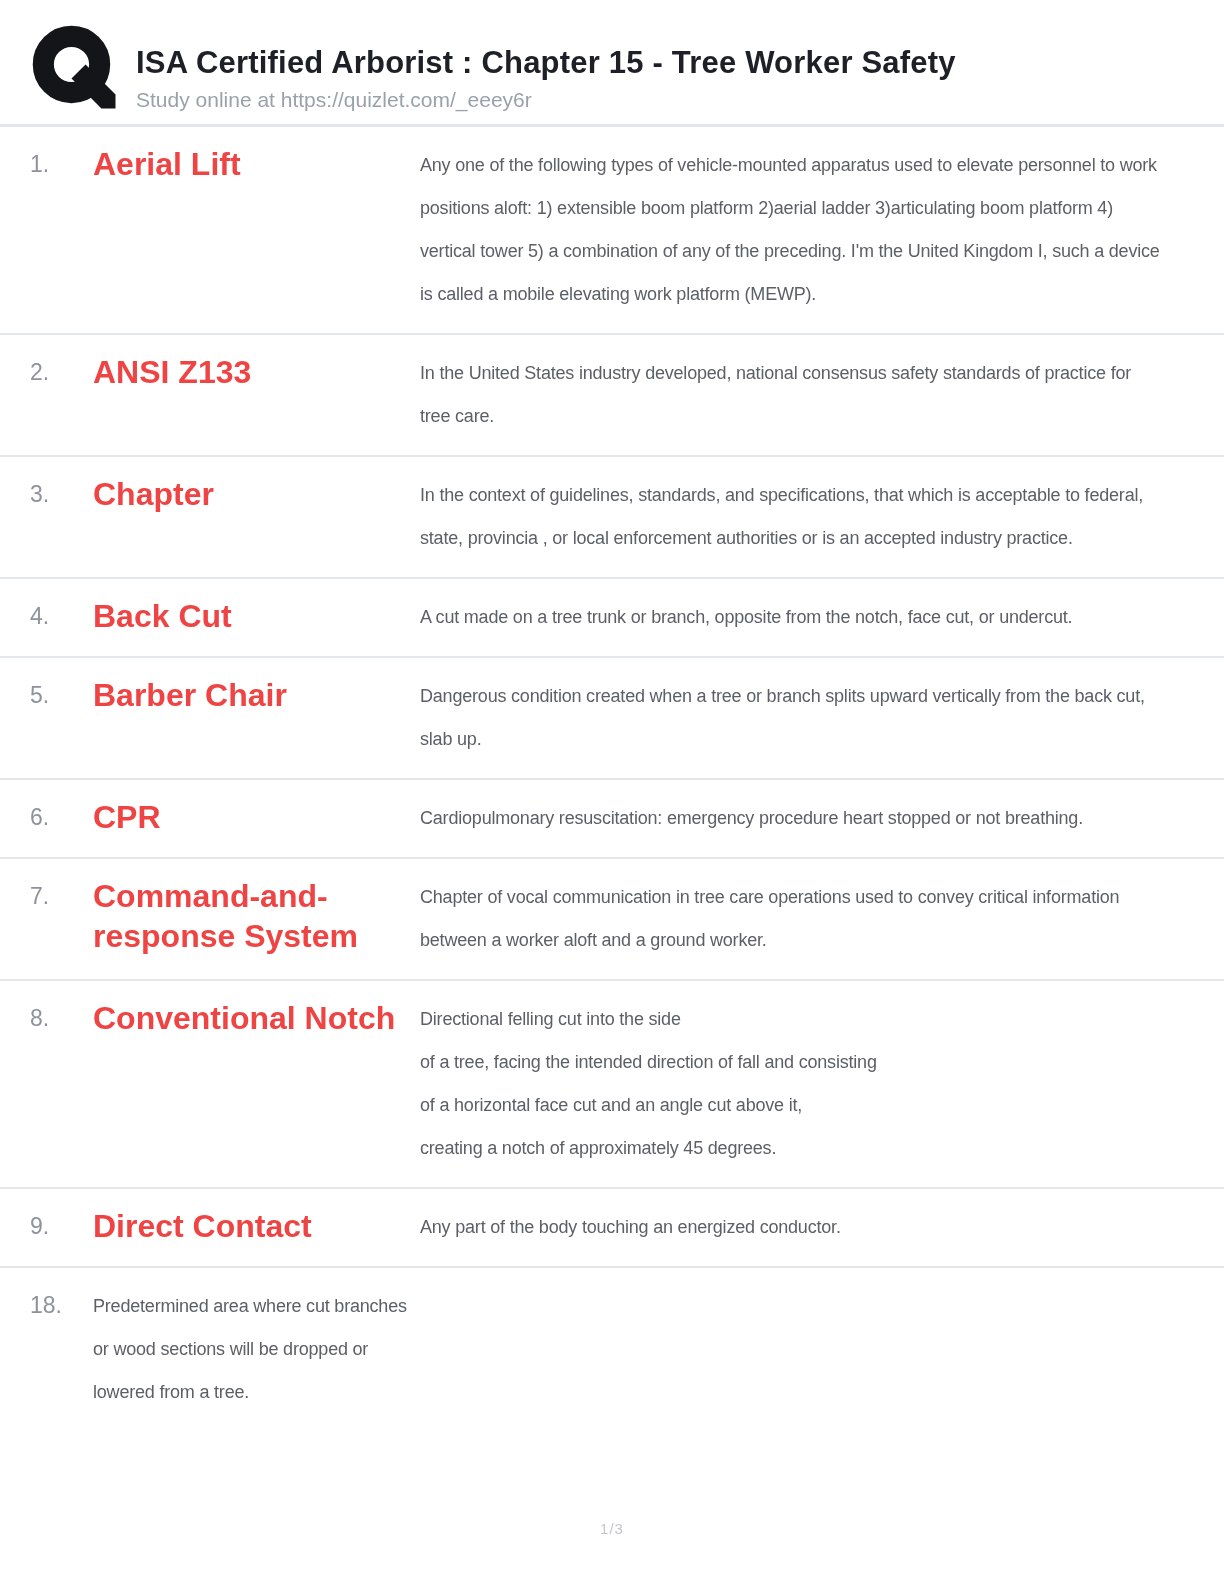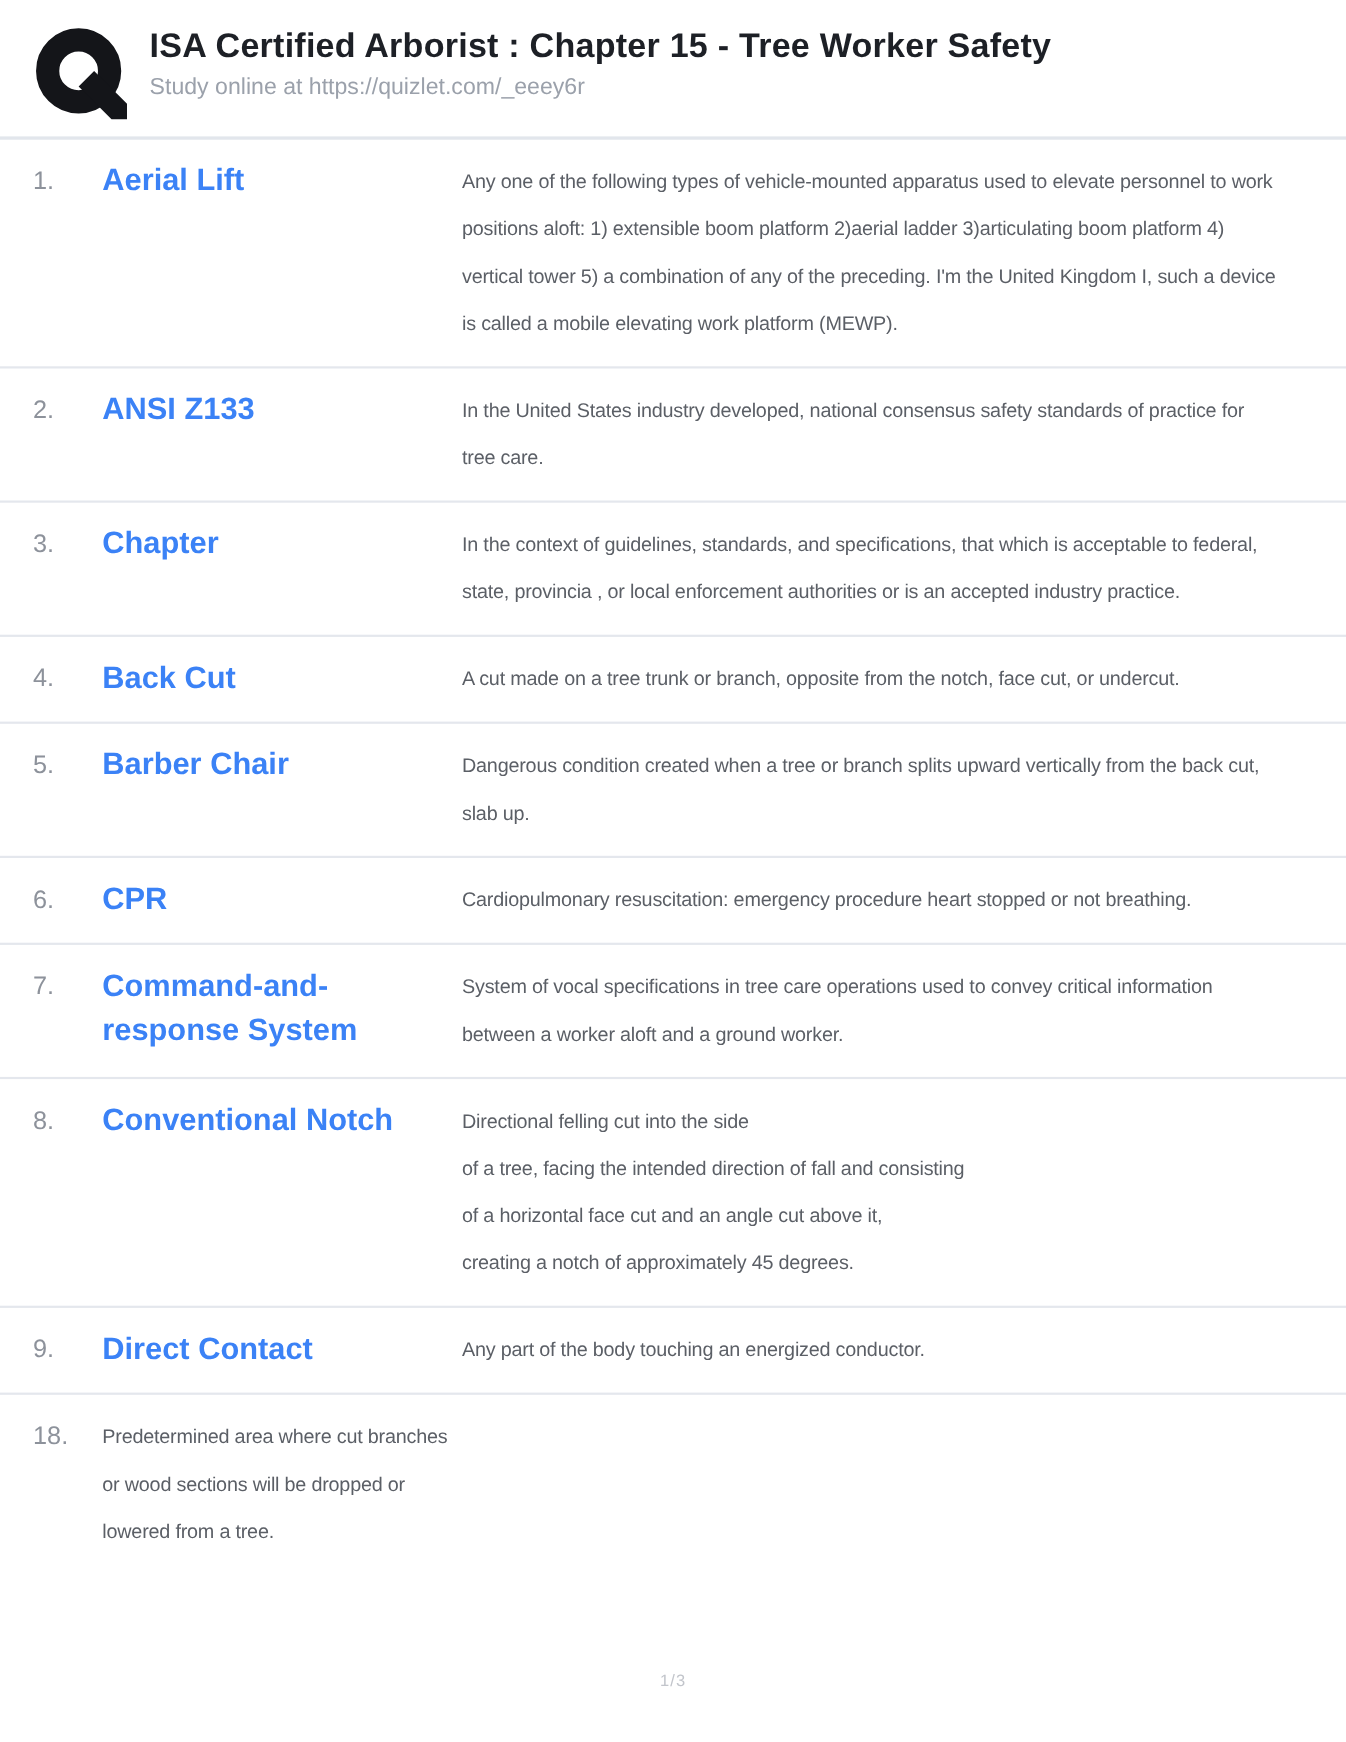--- a/index.html
+++ b/index.html
@@ -13,21 +13,21 @@
     min-height: 1584px;
     display: flex;
     flex-direction: column;
     box-sizing: border-box;
     background: #ffffff;
   }
 
   
   .header {
     display: flex;
-    align-items: flex-start;
+    align-items: flex-end;
     gap: 16px;
     padding: 24px 30px 12px 30px;
     border-bottom: 3px solid #e2e6ec;
   }
   .logo { flex: 0 0 auto; width: 90px; height: 88px; }
   .header-text { display: flex; flex-direction: column; }
   .title {
     font-size: 31px;
     font-weight: 700;
     color: #1d2026;
@@ -52,23 +52,23 @@
   }
   .row + .row { border-top: 2px solid #e4e7ed; }
   .cell.num {
     text-align: right;
     padding-right: 45px;
     font-size: 23px;
     color: #8d929b;
     line-height: 40px;
   }
   .cell.term {
-    font-size: 28px;
+    font-size: 32px;
     font-weight: 700;
-    color: #3b82f6;
+    color: #ef4444;
     line-height: 40px;
     padding-right: 10px;
   }
   .cell.def {
     font-size: 18px;
     font-weight: 400;
     color: #5b5f66;
     line-height: 43px;
     letter-spacing: -0.2px;
     white-space: pre-line;
@@ -137,21 +137,21 @@
 
     <div class="row">
       <div class="cell num">6.</div>
       <div class="cell term">CPR</div>
       <div class="cell def">Cardiopulmonary resuscitation: emergency procedure heart stopped or not breathing.</div>
     </div>
 
     <div class="row">
       <div class="cell num">7.</div>
       <div class="cell term">Command-and-response System</div>
-      <div class="cell def">System of vocal specifications in tree care operations used to convey critical information between a worker aloft and a ground worker.</div>
+      <div class="cell def">Chapter of vocal communication in tree care operations used to convey critical information between a worker aloft and a ground worker.</div>
     </div>
 
     <div class="row">
       <div class="cell num">8.</div>
       <div class="cell term">Conventional Notch</div>
       <div class="cell def">Directional felling cut into the side
 of a tree, facing the intended direction of fall and consisting
 of a horizontal face cut and an angle cut above it,
 creating a notch of approximately 45 degrees.</div>
     </div>

